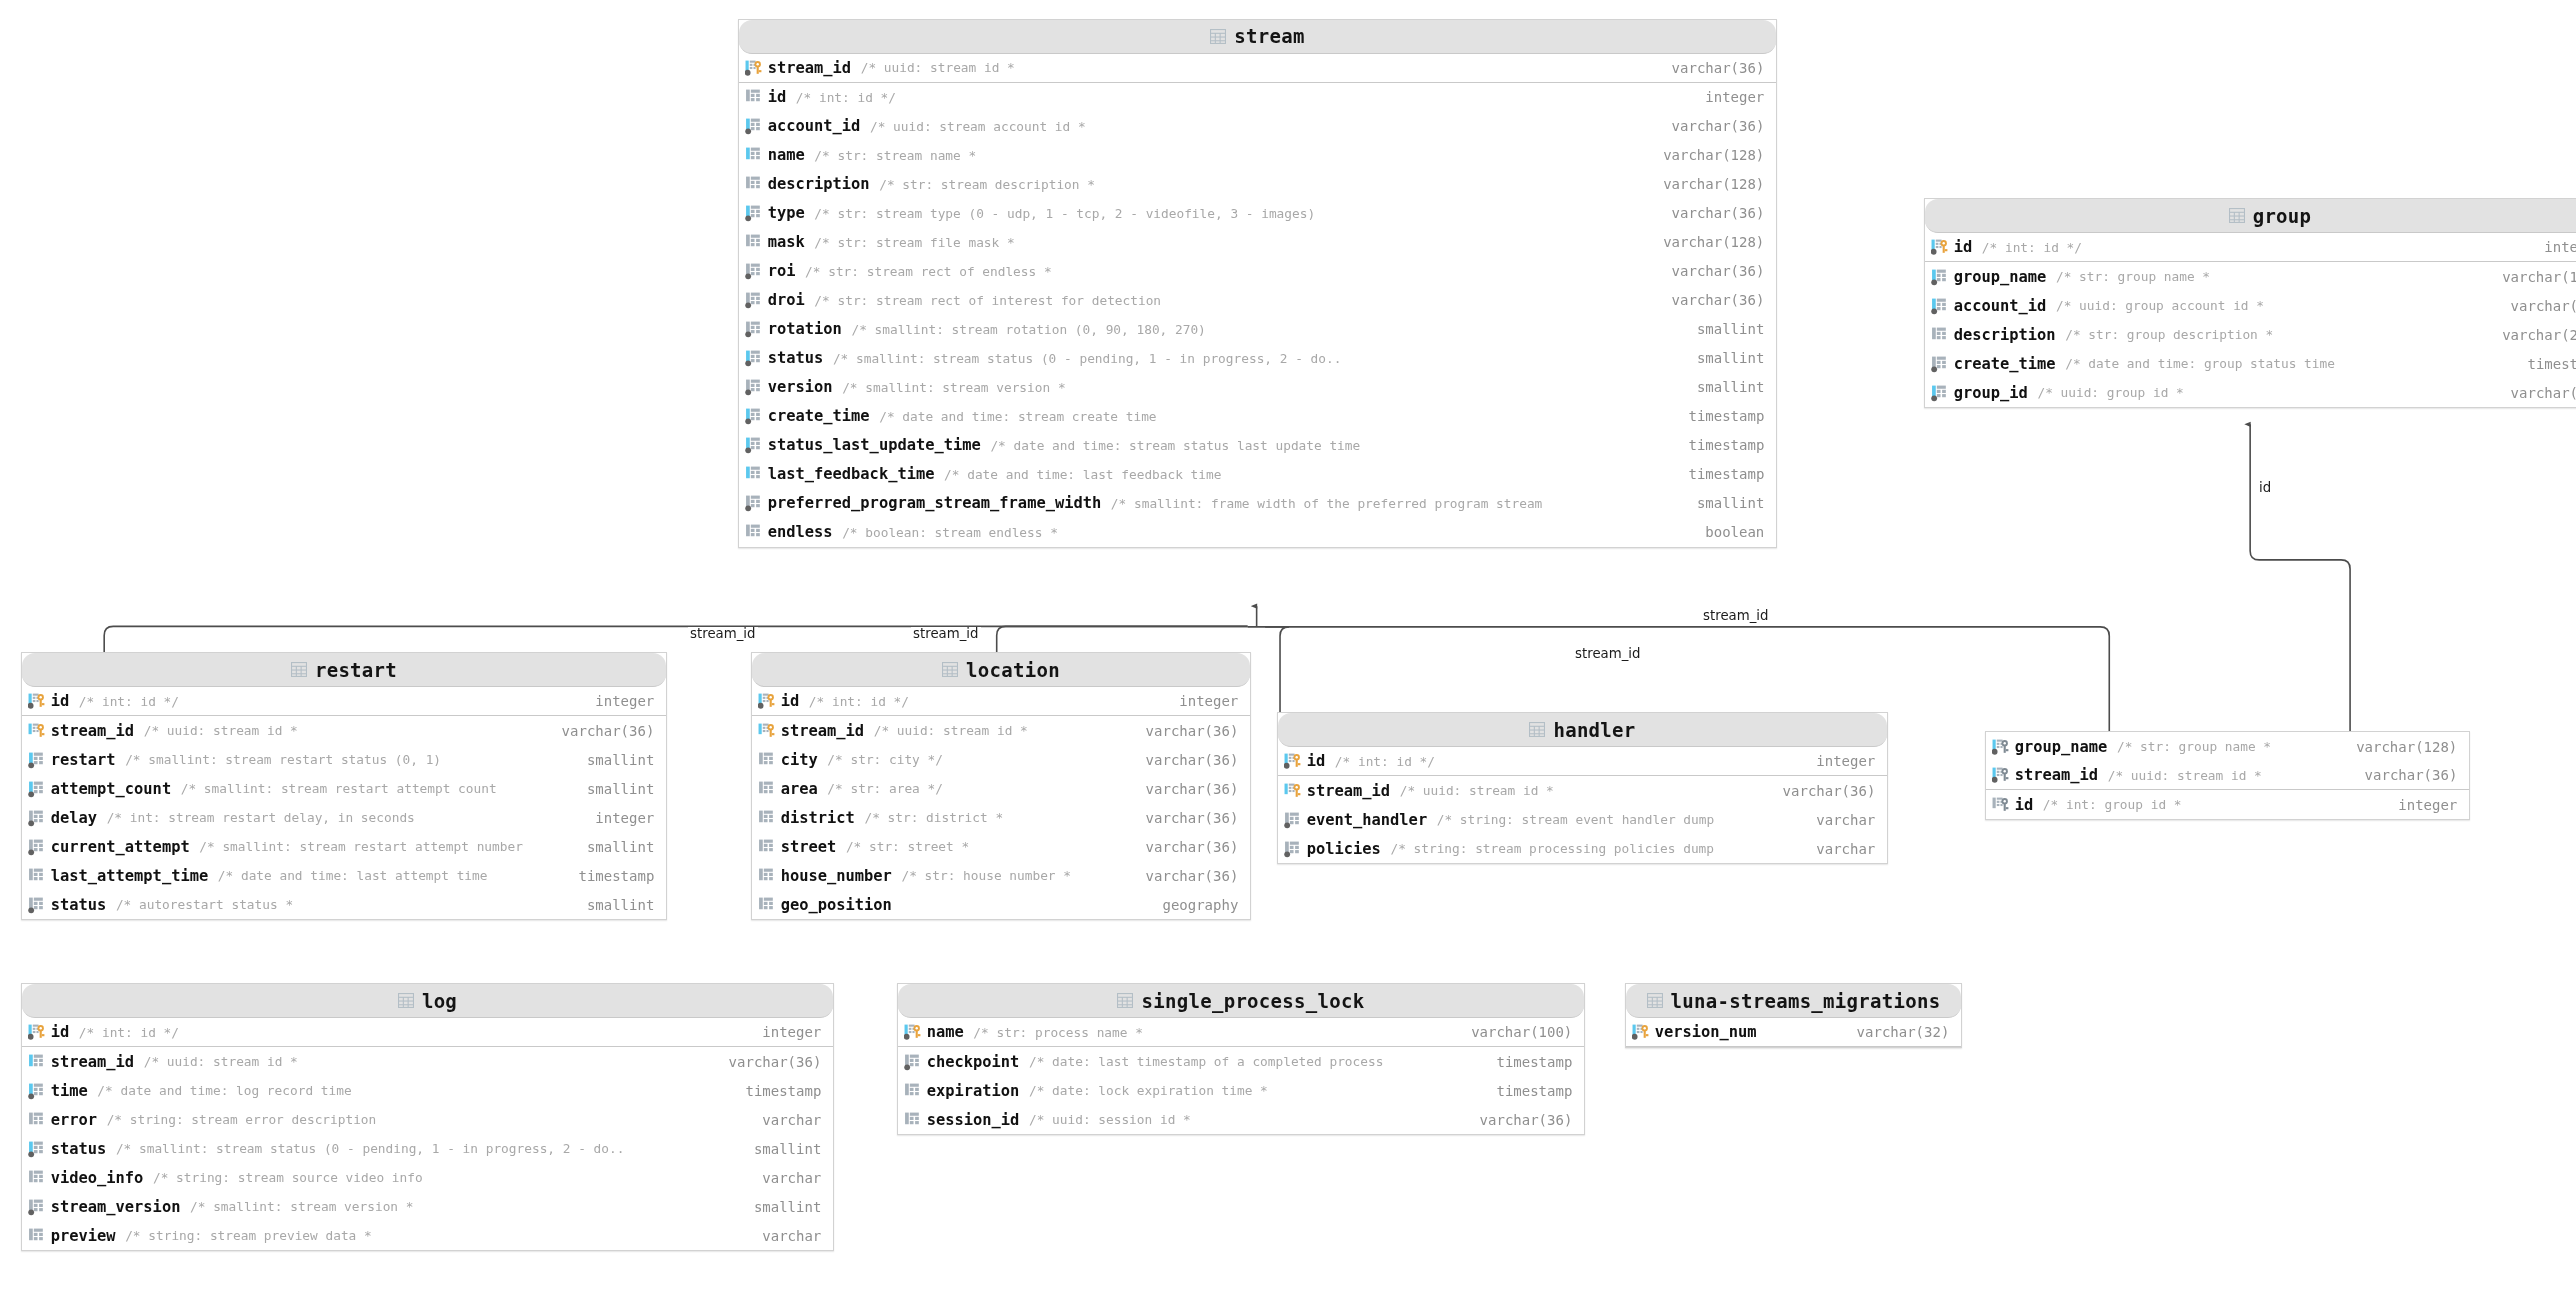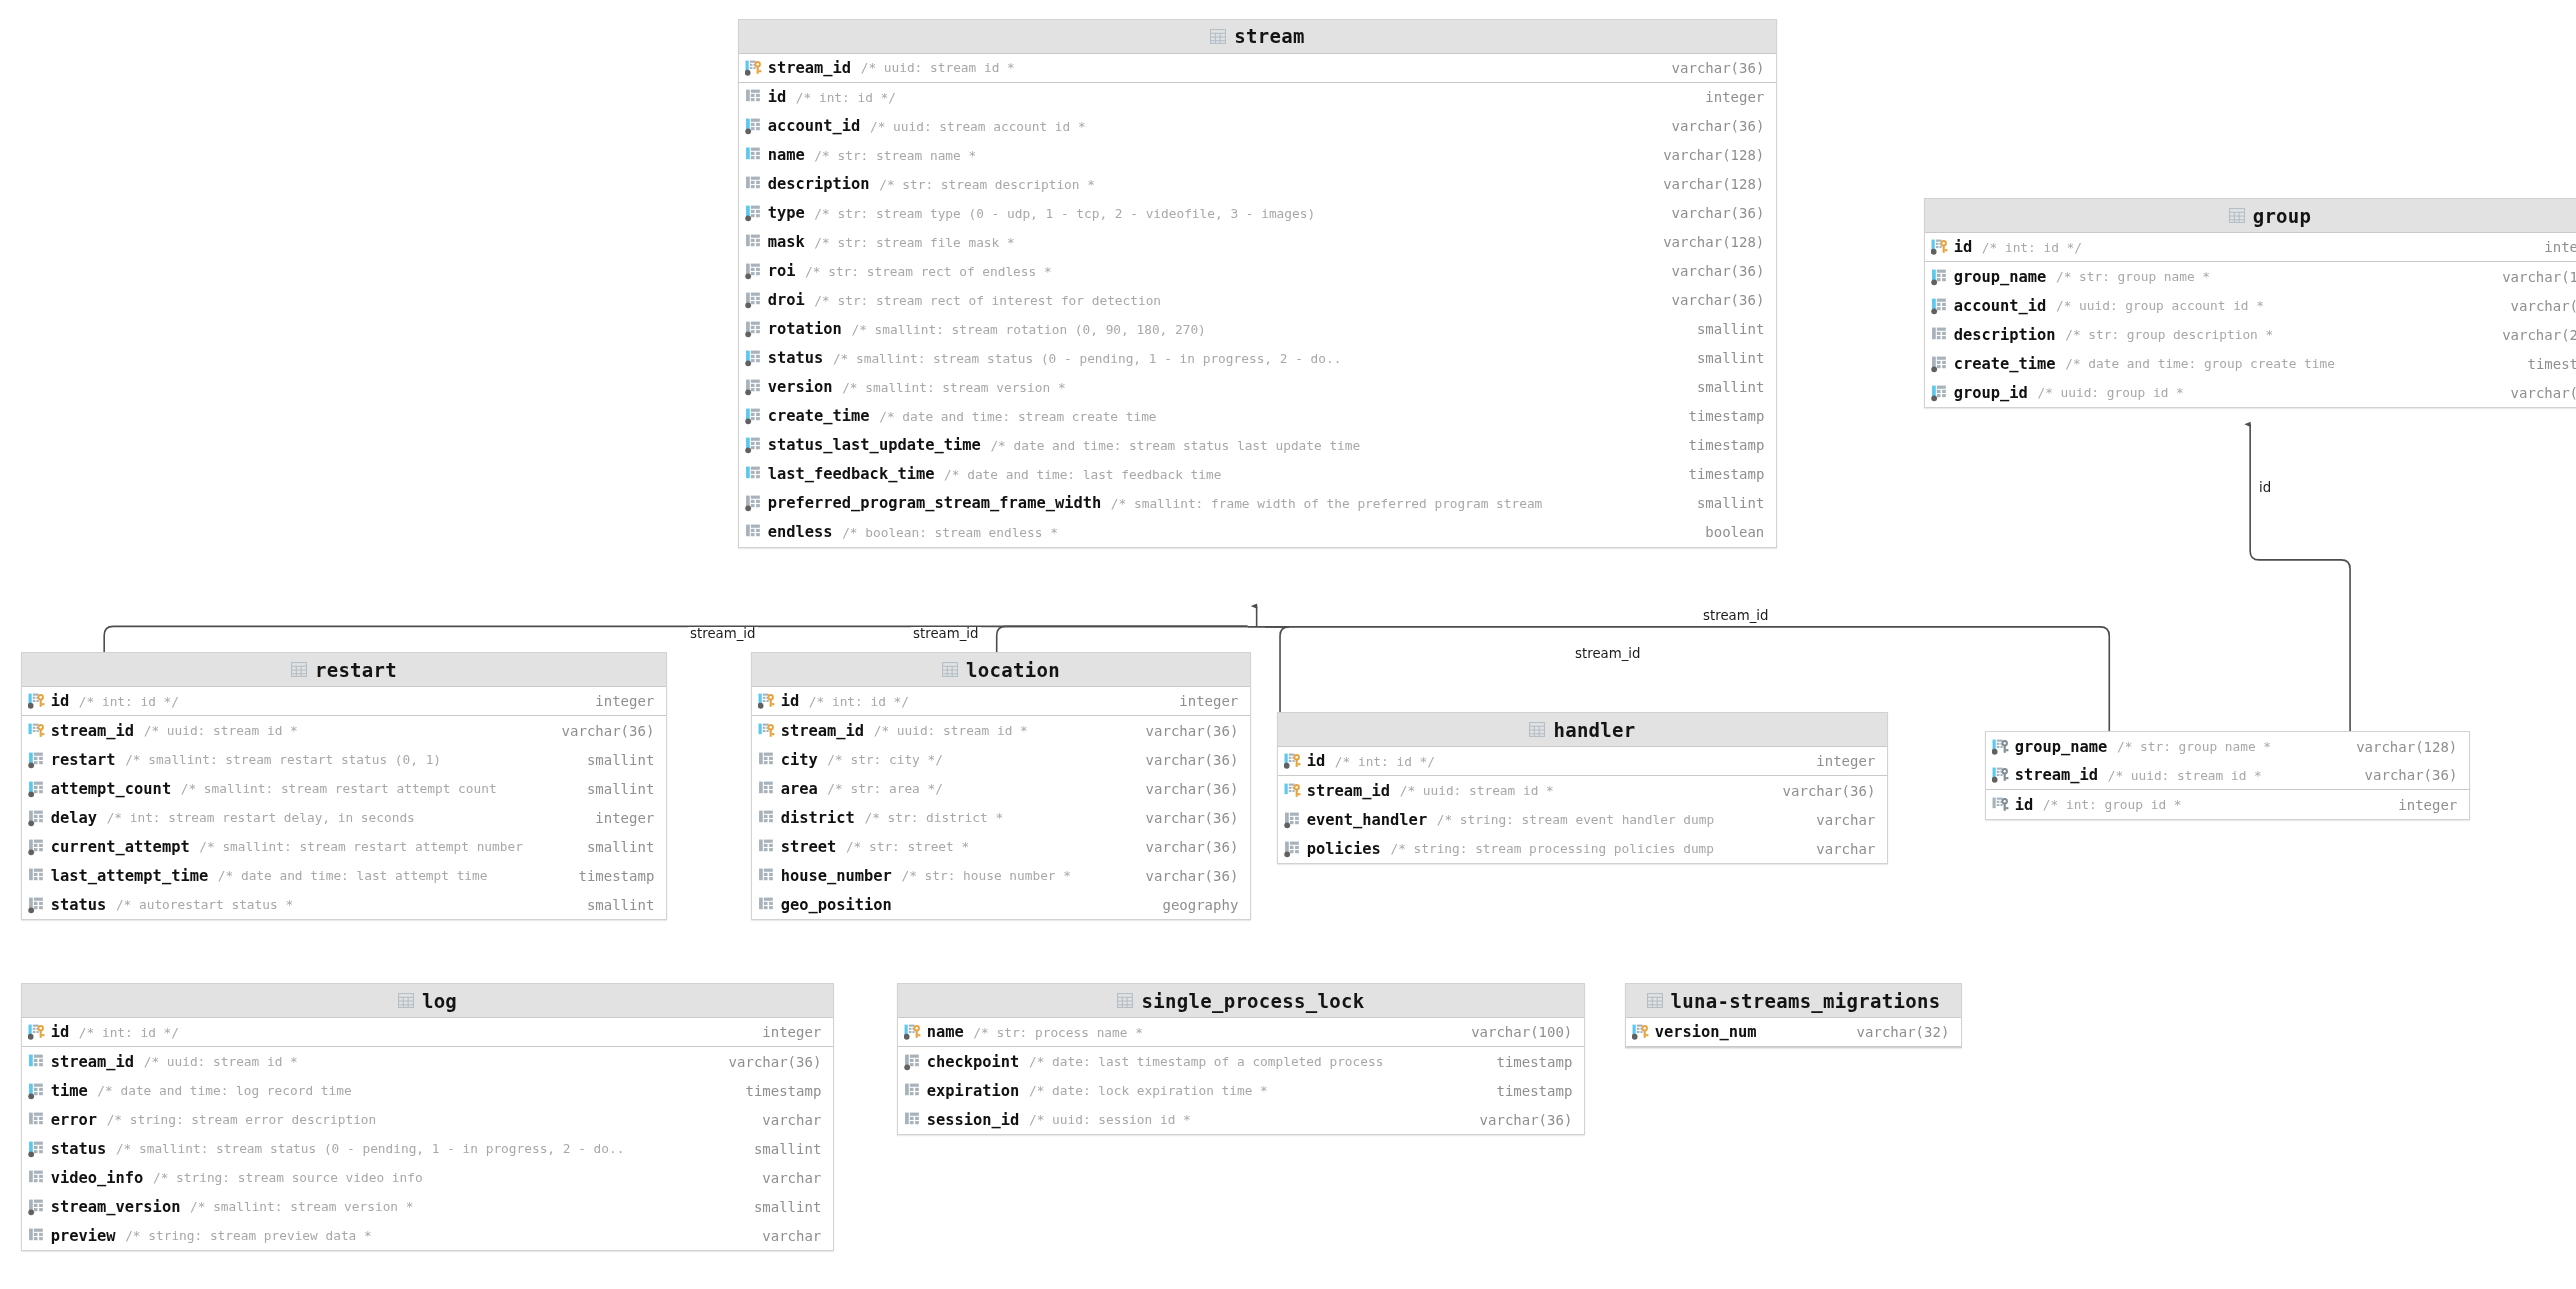--- a/index.html
+++ b/index.html
@@ -23,21 +23,21 @@
     position:absolute;
     background:#ffffff;
     border:1.1px solid #d2d2d2;
     box-sizing:border-box;
     box-shadow:0 0.5px 1.1px rgba(0,0,0,.10);
   }
   .tbl-head{
     background:#e2e2e2;
     border-bottom:1.1px solid #c9c9c9;
     height:33px;
-    display:flex;align-items:center;justify-content:center;gap:8px;
+    display:flex;align-items:center;justify-content:center;gap:8px;border-radius:13px;
   }
   .tbl-title{
     font-family:"DejaVu Sans Mono","Liberation Mono",monospace;
     font-size:19px;font-weight:700;color:#141414;letter-spacing:0.3px;
     white-space:nowrap;
   }
 
   
   .tbl-ico{width:16px;height:15px;flex:0 0 auto;display:block;}
 
@@ -495,21 +495,21 @@
     <g fill="#a8b2bb">
       <rect x="11" y="3" width="17" height="6"></rect>
       <rect x="11" y="11" width="7" height="6"></rect>
               <rect x="21" y="11" width="7" height="6"></rect>
       <rect x="11" y="19" width="7" height="6"></rect>
               <rect x="21" y="19" width="7" height="6"></rect>
     </g>
     <circle cx="6" cy="27" r="5.5" fill="#616161"></circle>
   </svg>
         <span class="col-name">create_time</span>
-        <span class="col-cmt">/* date and time: group create time</span>
+        <span class="col-cmt">/* date and time: group status time</span>
         <span class="col-type">timestamp</span>
       </div>
         <div class="row">
         <svg class="col-ico" viewBox="0 0 34 34">
     <rect x="2" y="3" width="7" height="22" fill="#5bc8ee"></rect>
     <g fill="#a8b2bb">
       <rect x="11" y="3" width="17" height="6"></rect>
       <rect x="11" y="11" width="7" height="6"></rect>
               <rect x="21" y="11" width="7" height="6"></rect>
       <rect x="11" y="19" width="7" height="6"></rect>

